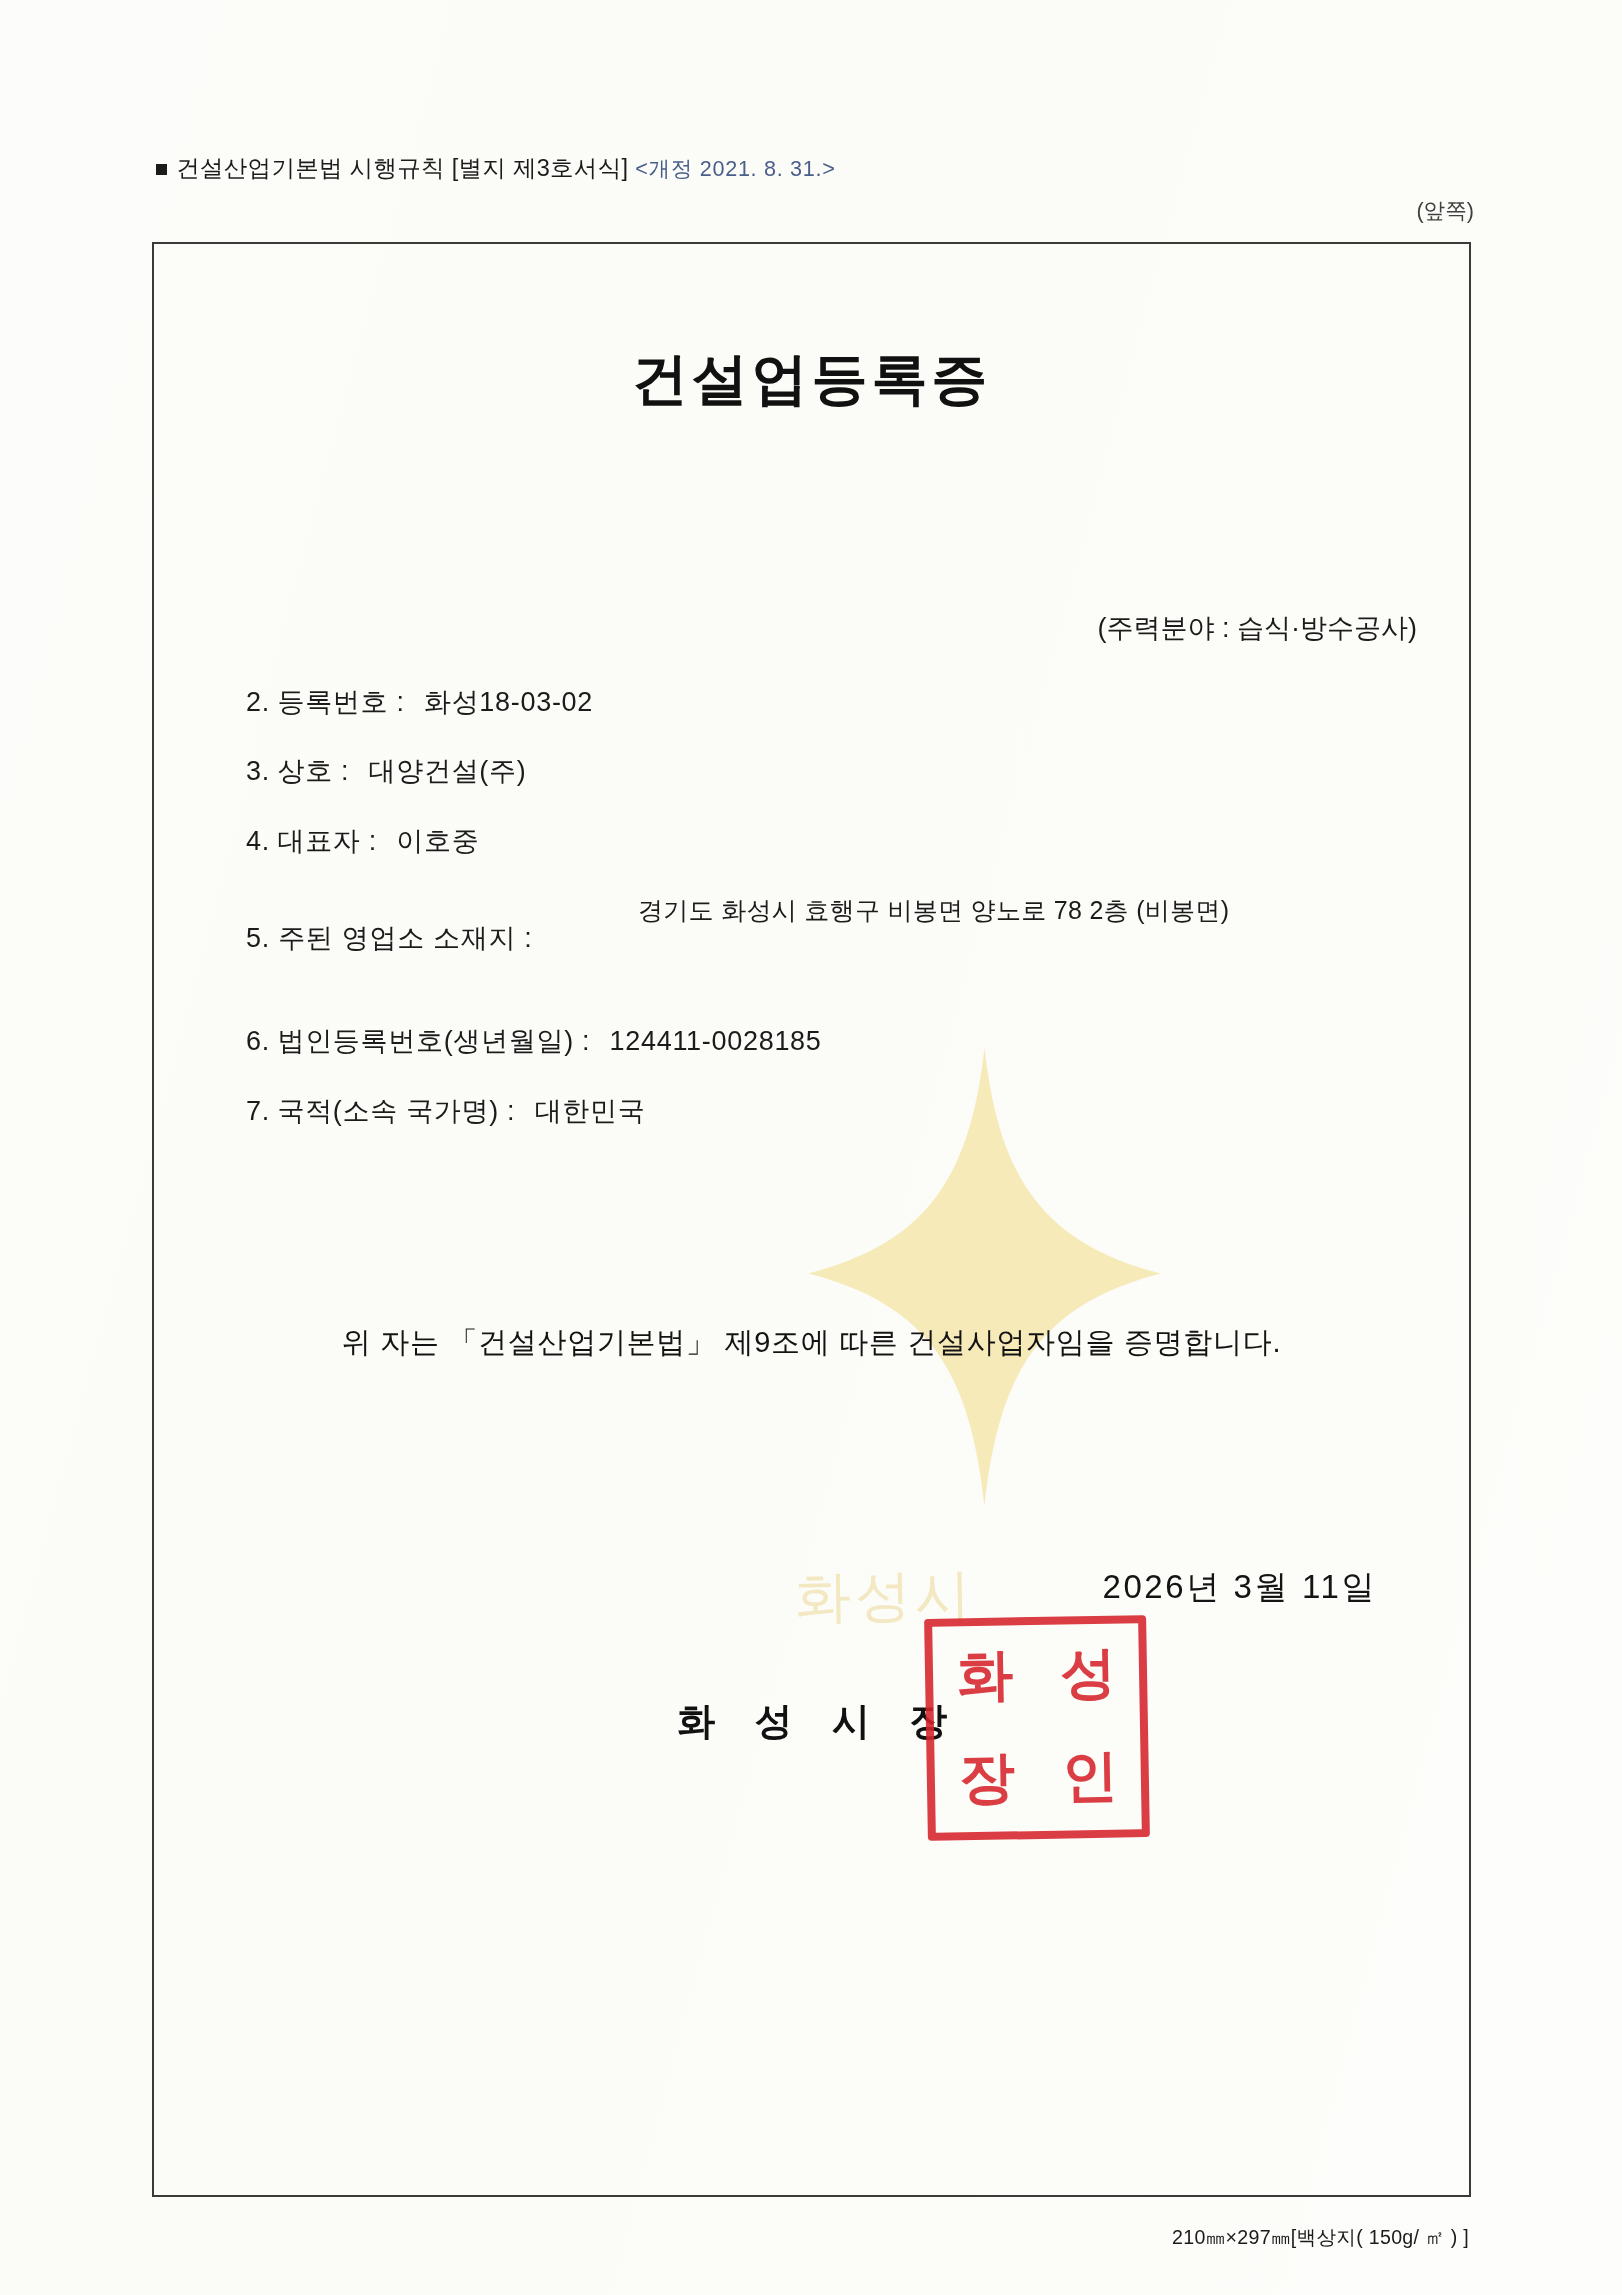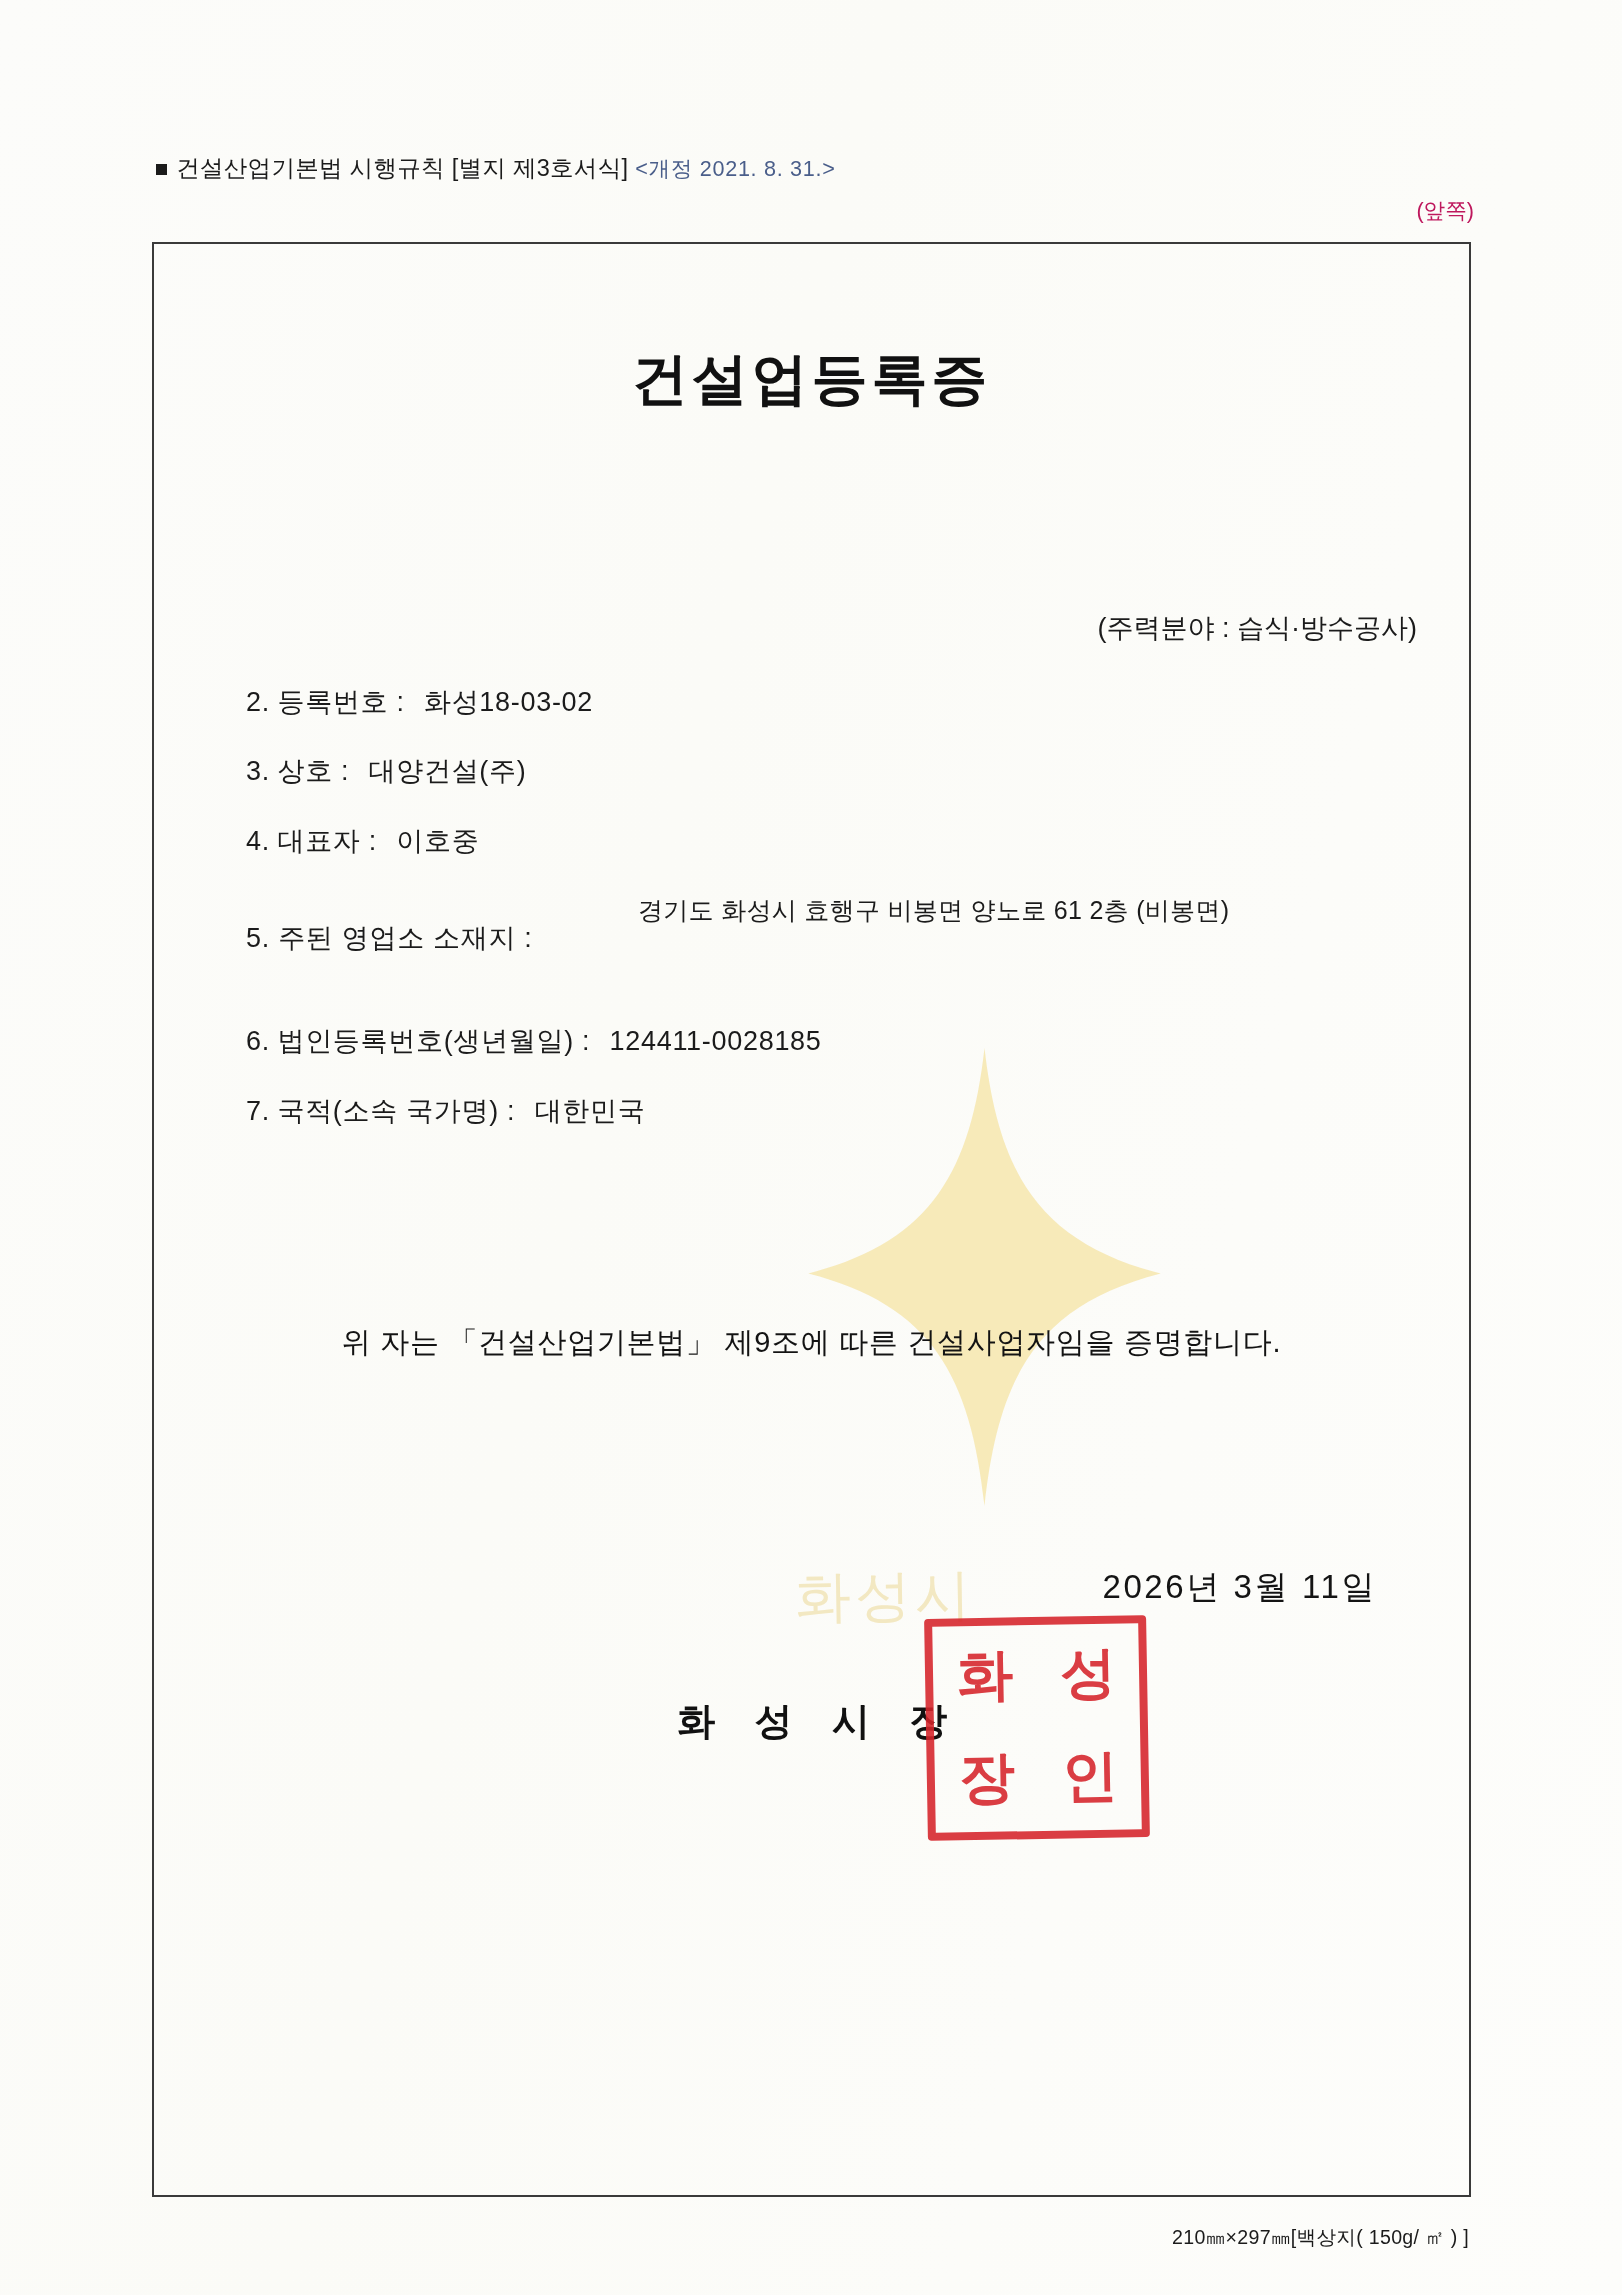--- a/index.html
+++ b/index.html
@@ -47,21 +47,21 @@
     color: #4a5e8a;
     font-size: 21.6px;
     letter-spacing: 0.7px;
   }
 
   .side-label {
     position: absolute;
     right: 149px;
     top: 196px;
     font-size: 21.6px;
-    color: #be185d;
+    color: #404040;
   }
 
   .frame {
     position: absolute;
     left: 152px;
     top: 242px;
     width: 1319px;
     height: 1955px;
     border: 2px solid #3a3a3a;
     box-sizing: border-box;
@@ -263,21 +263,21 @@
         <span class="field-label">4.</span>
         <span class="field-label">대표자 :</span>
         <span class="field-value">이호중</span>
       </div>
 
       <div class="field-row addr" style="height:98px;">
         <span class="field-label">
           <span>5.</span>
           <span>주된 영업소 소재지 :</span>
         </span>
-        <span class="addr-value">경기도 화성시 효행구 비봉면 양노로 61 2층 (비봉면)</span>
+        <span class="addr-value">경기도 화성시 효행구 비봉면 양노로 78 2층 (비봉면)</span>
       </div>
 
       <div class="field-row">
         <span class="field-label">6.</span>
         <span class="field-label">법인등록번호(생년월일) :</span>
         <span class="field-value">124411-0028185</span>
       </div>
 
       <div class="field-row">
         <span class="field-label">7.</span>

